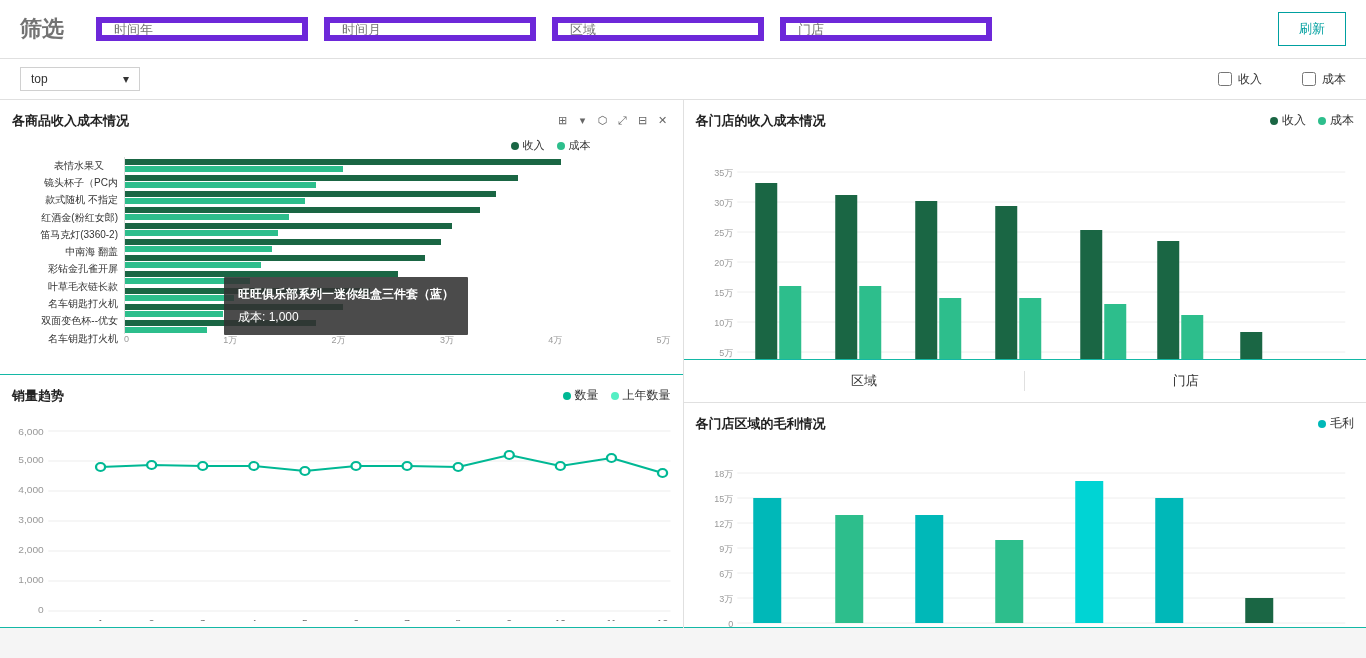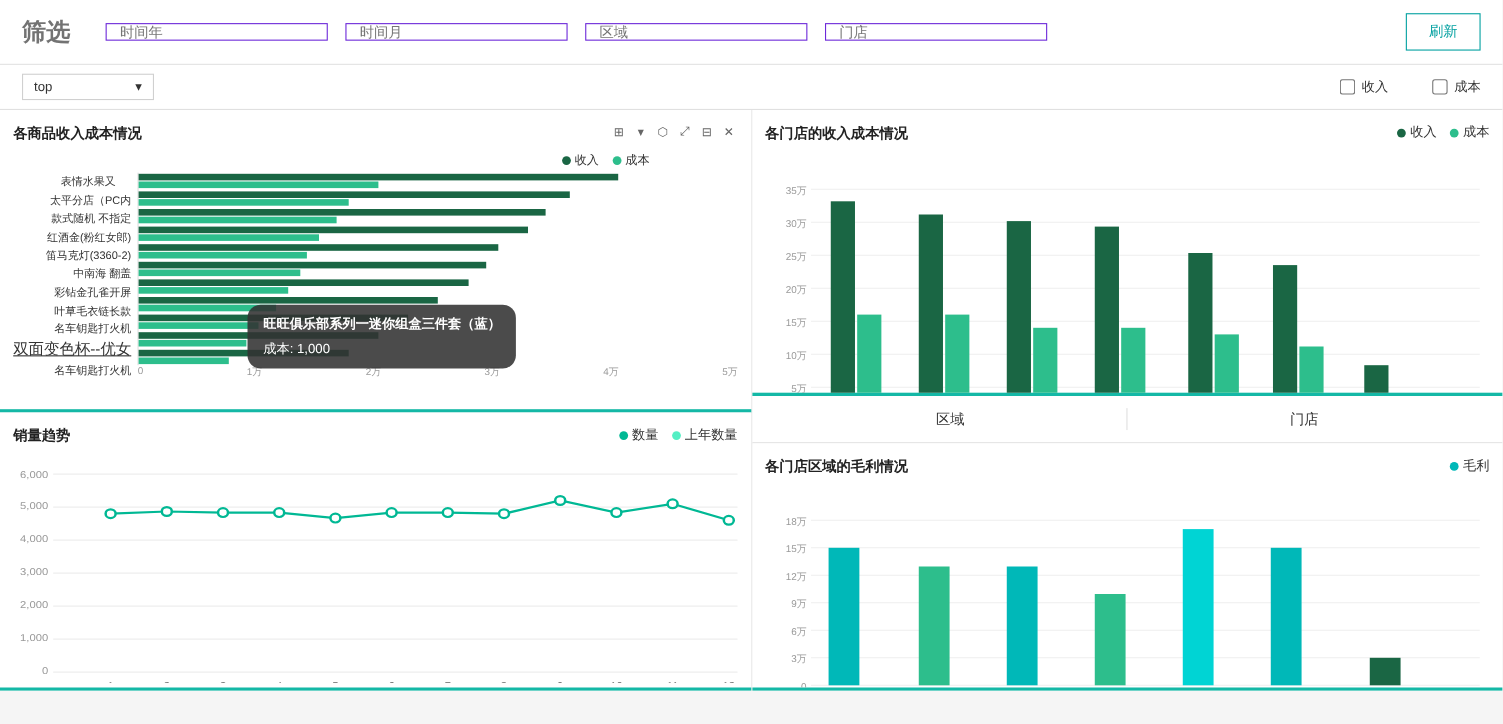--- a/index.html
+++ b/index.html
@@ -1,45 +1,45 @@
 <!DOCTYPE html>
 <html><head>
   <meta charset="utf-8">
   <style>
     * { box-sizing: border-box; margin: 0; padding: 0; }
     body { font-family: "Microsoft YaHei", "SimHei", Arial, sans-serif; background: #f5f5f5; font-size: 12px; color: #333; }
     
     .header { background: #fff; padding: 12px 20px; display: flex; align-items: center; gap: 16px; border-bottom: 1px solid #e0e0e0; }
     .header-title { font-size: 22px; font-weight: bold; color: #737373; min-width: 60px; }
-    .filter-input { border: 1px solid #6d28d9; padding: 6px 12px; min-width: 160px; height: 16px; outline: none; color: #999; font-size: 13px; }
+    .filter-input { border: 6px solid #6d28d9; padding: 6px 12px; min-width: 160px; height: 16px; outline: none; color: #999; font-size: 13px; }
     .refresh-btn { background: #fff; border: 1px solid #00a0a0; color: #00a0a0; padding: 6px 20px; height: 34px; cursor: pointer; font-size: 13px; margin-left: auto; }
 
     .top-bar { background: #fff; border-bottom: 1px solid #e0e0e0; display: flex; align-items: center; padding: 8px 20px; gap: 8px; }
     .top-select { border: 1px solid #d0d0d0; padding: 4px 10px; min-width: 120px; display: flex; align-items: center; justify-content: space-between; cursor: pointer; }
     .checkbox-area { margin-left: auto; display: flex; align-items: center; gap: 40px; }
     .checkbox-item { display: flex; align-items: center; gap: 6px; }
     .checkbox-item input[type="checkbox"] { width: 14px; height: 14px; }
 
     .main-content { display: flex; gap: 0; height: calc(100vh - 130px); }
     
     .left-panel { flex: 1; display: flex; flex-direction: column; border-right: 1px solid #e0e0e0; }
     .right-panel { flex: 1; display: flex; flex-direction: column; }
 
-    .chart-section { background: #fff; border-bottom: 3px solid #14b8a6; padding: 12px; position: relative; flex: 1; overflow: hidden; }
+    .chart-section { background: #fff; border-bottom: 1px solid #14b8a6; padding: 12px; position: relative; flex: 1; overflow: hidden; }
     
     .chart-title { font-size: 13px; font-weight: bold; margin-bottom: 8px; color: #222; }
     .chart-toolbar { position: absolute; top: 12px; right: 12px; display: flex; align-items: center; gap: 4px; }
     .toolbar-icon { width: 16px; height: 16px; display: flex; align-items: center; justify-content: center; color: #666; cursor: pointer; font-size: 11px; }
     
     .legend { display: flex; align-items: center; gap: 12px; font-size: 11px; }
     .legend-item { display: flex; align-items: center; gap: 4px; }
     .legend-dot { width: 8px; height: 8px; border-radius: 50%; }
 
     
-    .tooltip-box { position: absolute; background: rgba(50,50,50,0.88); color: #fff; padding: 8px 14px; font-size: 12px; border-radius: 12px; z-index: 10; left: 240px; top: 80px; line-height: 1.6; }
+    .tooltip-box { position: absolute; background: rgba(50,50,50,0.88); color: #fff; padding: 8px 14px; font-size: 12px; border-radius: 1px; z-index: 10; left: 240px; top: 80px; line-height: 1.6; }
   </style>
 </head>
 <body>
 
 <div class="header">
   <span class="header-title">筛选</span>
   <input class="filter-input" type="text" placeholder="时间年" style="">
   <input class="filter-input" type="text" placeholder="时间月" style="">
   <input class="filter-input" type="text" placeholder="区域" style="">
   <input class="filter-input" type="text" placeholder="门店" style="">
@@ -84,29 +84,29 @@
         </div>
         <div class="legend-item">
           <div class="legend-dot" style="background:#2dbe8c;"></div>
           <span>成本</span>
         </div>
       </div>
 
       <div style="display:flex; height: calc(100% - 60px);">
         <div style="display:flex; flex-direction:column; justify-content:space-around; min-width:112px;">
           <span style="font-size:10px;text-align:right;padding-right:20px;">表情水果又</span>
-          <span style="font-size:10px;text-align:right;padding-right:6px;">太平分店（PC内</span>
+          <span style="font-size:10px;text-align:right;padding-right:6px;">镜头杯子（PC内</span>
           <span style="font-size:10px;text-align:right;padding-right:6px;">款式随机 不指定</span>
           <span style="font-size:10px;text-align:right;padding-right:6px;">红酒金(粉红女郎)</span>
           <span style="font-size:10px;text-align:right;padding-right:6px;">笛马克灯(3360-2)</span>
           <span style="font-size:10px;text-align:right;padding-right:6px;">中南海 翻盖</span>
           <span style="font-size:10px;text-align:right;padding-right:6px;">彩钻金孔雀开屏</span>
           <span style="font-size:10px;text-align:right;padding-right:6px;">叶草毛衣链长款</span>
           <span style="font-size:10px;text-align:right;padding-right:6px;">名车钥匙打火机</span>
-          <span style="font-size:14px;text-align:right;padding-right:6px;text-decoration:underline;">双面变色杯--优女</span>
+          <span style="font-size:10px;text-align:right;padding-right:6px;">双面变色杯--优女</span>
           <span style="font-size:10px;text-align:right;padding-right:6px;">名车钥匙打火机</span>
         </div>
         <div style="flex:1; position:relative; display:flex; flex-direction:column;">
           <div style="flex:1; display:flex; flex-direction:column; justify-content:space-around; border-left:1px solid #ddd;">
             <div style="display:flex;flex-direction:column;gap:1px;">
                 <div style="height:6px;background:#1a6644;width:80%;"></div>
                 <div style="height:6px;background:#2dbe8c;width:40%;"></div>
               </div>
             <div style="display:flex;flex-direction:column;gap:1px;">
                 <div style="height:6px;background:#1a6644;width:72%;"></div>

